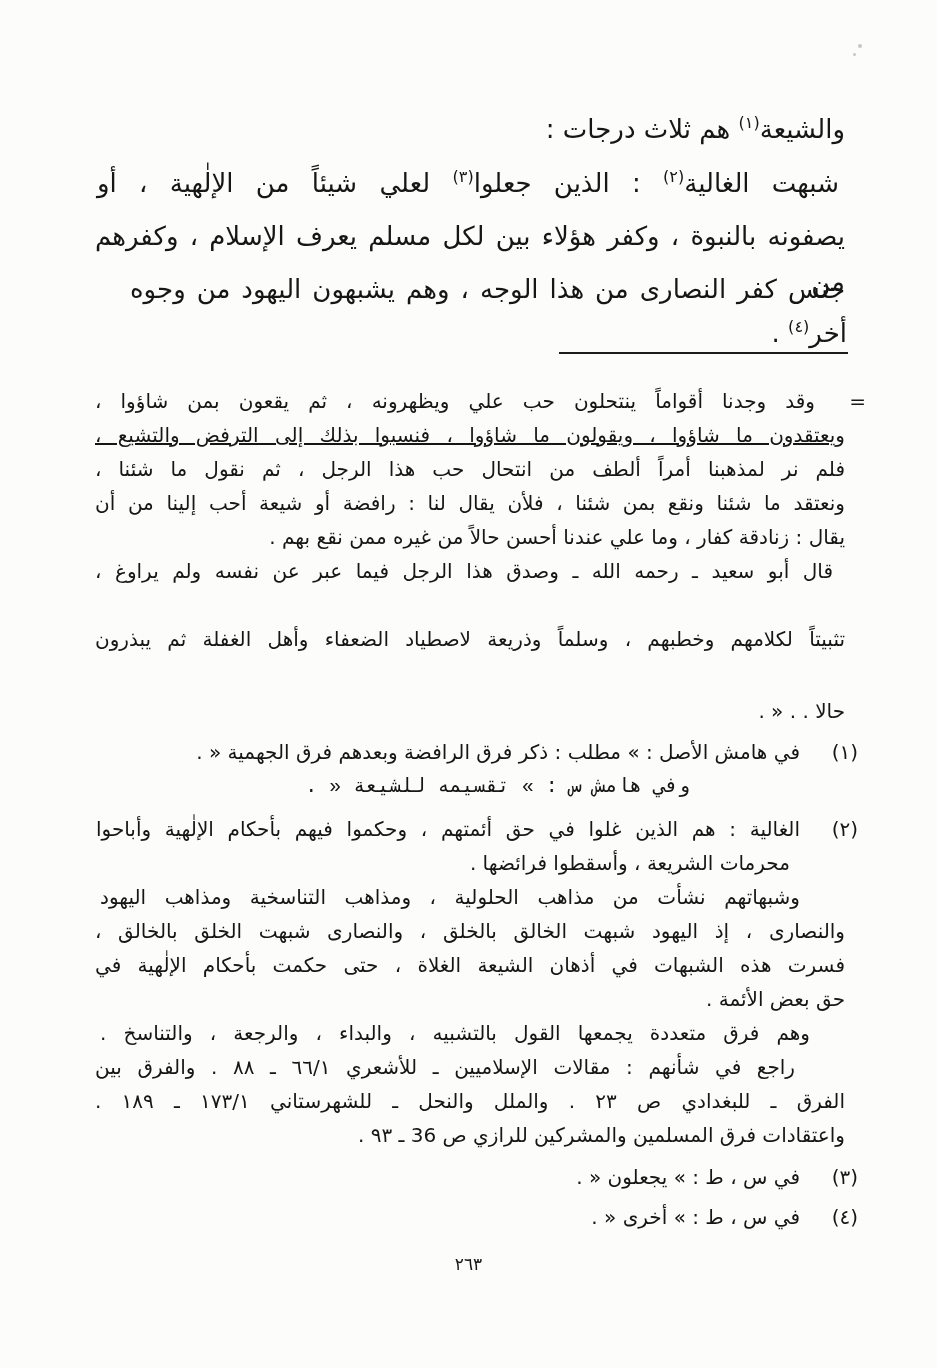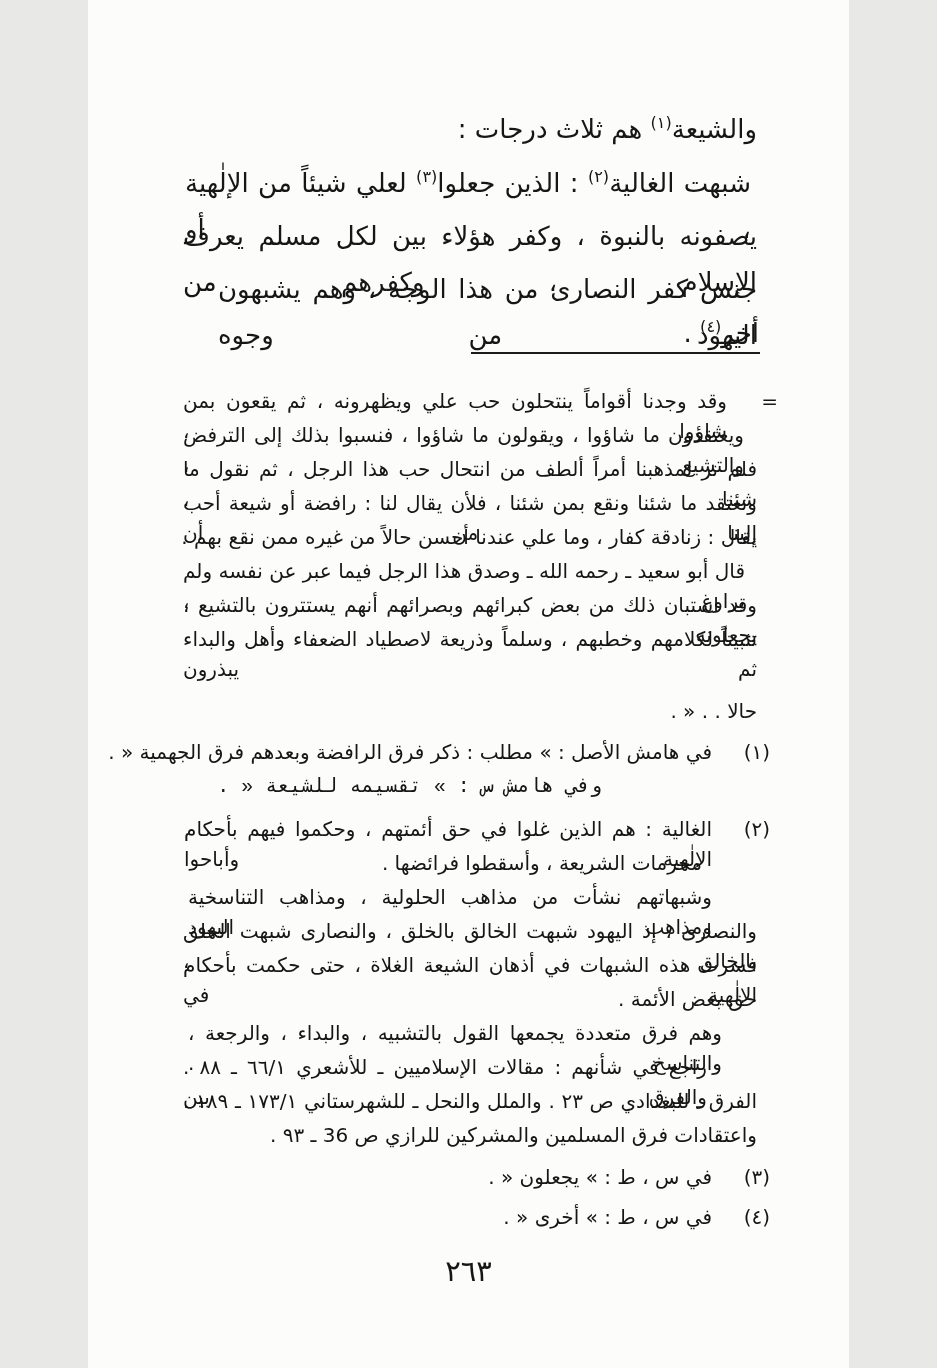--- a/index.html
+++ b/index.html
@@ -1,38 +1,38 @@
 <!DOCTYPE html>
 <html lang="ar" dir="rtl"><head>
 <meta charset="utf-8">
 <style>
   html,body{margin:0;padding:0;background:#e8e8e6;}
   .page{
     position:relative;
-    width:761px;height:1368px;
+    width:937px;height:1368px;
     margin:0 auto;
     background:#fcfcfa;
     color:#161616;
     font-family:"DejaVu Sans",sans-serif;
     direction:rtl;
     overflow:hidden;
   }
   .content{position:absolute;left:92px;right:90px;top:0;bottom:0;}
   .ln{position:absolute;}
   
   .m{font-size:26px;line-height:46px;letter-spacing:0;}
   
   .f{font-size:20px;line-height:30px;}
   .j{text-align:justify;text-align-last:justify;}
   .r{text-align:right;white-space:nowrap;}
   .sup{font-size:0.62em;vertical-align:super;line-height:0;}
   .fn-num{position:absolute;right:-58px;top:0;white-space:nowrap;}
   .cont-mark{position:absolute;right:-51px;top:0;white-space:nowrap;}
   .rule{position:absolute;height:2px;background:#1c1c1c;}
-  .page-num{position:absolute;left:0;right:0;text-align:center;font-size:29px;}
+  .page-num{position:absolute;left:0;right:0;text-align:center;font-size:17px;}
   .speck{position:absolute;width:4px;height:4px;border-radius:50%;background:#9a9a96;opacity:.55;}
 </style>
 </head>
 <body>
 
 <div class="page">
   <div class="speck" style="left:858px;top:44px;"></div>
   <div class="speck" style="left:853px;top:53px;width:3px;height:3px;"></div>
 
   <div class="content">
@@ -44,27 +44,26 @@
     <div class="ln m j" style="top:266px;right:2px;left:38px;">جنس كفر النصارى من هذا الوجه ، وهم يشبهون اليهود من وجوه</div>
 
     <div class="ln m j" style="top:213px;right:2px;left:3px;">يصفونه بالنبوة ، وكفر هؤلاء بين لكل مسلم يعرف الإسلام ، وكفرهم من</div>
 
     <div class="ln m r" style="top:310px;right:0px;"><span>أخر</span><span class="sup">(٤)</span><span> .</span></div>
 
     <div class="rule" style="top:352px;right:-1px;width:289px;"></div>
 
     <div class="ln f j" style="top:386px;right:32px;left:3px;"><span class="cont-mark">=</span><span>وقد وجدنا أقواماً ينتحلون حب علي ويظهرونه ، ثم يقعون بمن شاؤوا ،</span></div>
 
-    <div class="ln f j" style="top:420px;right:15px;left:3px;">ويعتقدون ما شاؤوا ، ويقولون ما شاؤوا ، فنسبوا بذلك إلى الترفض والتشيع ،</div>
+    <div class="ln f j" style="top:420px;right:2px;left:3px;text-decoration:underline;">ويعتقدون ما شاؤوا ، ويقولون ما شاؤوا ، فنسبوا بذلك إلى الترفض والتشيع ،</div>
     <div class="ln f j" style="top:454px;right:2px;left:3px;">فلم نر لمذهبنا أمراً ألطف من انتحال حب هذا الرجل ، ثم نقول ما شئنا ،</div>
     <div class="ln f j" style="top:488px;right:2px;left:3px;">ونعتقد ما شئنا ونقع بمن شئنا ، فلأن يقال لنا : رافضة أو شيعة أحب إلينا من أن</div>
     <div class="ln f r" style="top:522px;right:2px;">يقال : زنادقة كفار ، وما علي عندنا أحسن حالاً من غيره ممن نقع بهم .</div>
     <div class="ln f j" style="top:556px;right:14px;left:3px;">قال أبو سعيد ـ رحمه الله ـ وصدق هذا الرجل فيما عبر عن نفسه ولم يراوغ ،</div>
-    <div class="ln f j" style="top:590px;right:2px;left:3px;">وقد استبان ذلك من بعض كبرائهم وبصرائهم أنهم يستترون بالتشيع ، يجعلونه</div>
-    <div class="ln f j" style="top:624px;right:2px;left:3px;">تثبيتاً لكلامهم وخطبهم ، وسلماً وذريعة لاصطياد الضعفاء وأهل والبداء ثم يبذرون</div>
+    <div class="ln f j" style="top:624px;right:2px;left:3px;">تثبيتاً لكلامهم وخطبهم ، وسلماً وذريعة لاصطياد الضعفاء وأهل الغفلة ثم يبذرون</div>
     <div class="ln f r" style="top:696px;right:2px;">حالا . . « .</div>
 
     <div class="ln f r" style="top:737px;right:47px;"><span class="fn-num">(١)</span><span>في هامش الأصل : » مطلب : ذكر فرق الرافضة وبعدهم فرق الجهمية « .</span></div>
 
     <div class="ln f r" style="top:772px;right:157px;font-family:Liberation Mono, monospace;">وفي هامش س : » تقسيمه للشيعة « .</div>
 
     <div class="ln f j" style="top:814px;right:47px;left:4px;"><span class="fn-num">(٢)</span><span>الغالية : هم الذين غلوا في حق أئمتهم ، وحكموا فيهم بأحكام الإلٰهية وأباحوا</span></div>
 
     <div class="ln f r" style="top:848px;right:57px;">محرمات الشريعة ، وأسقطوا فرائضها .</div>
     <div class="ln f j" style="top:882px;right:47px;left:8px;">وشبهاتهم نشأت من مذاهب الحلولية ، ومذاهب التناسخية ومذاهب اليهود</div>

